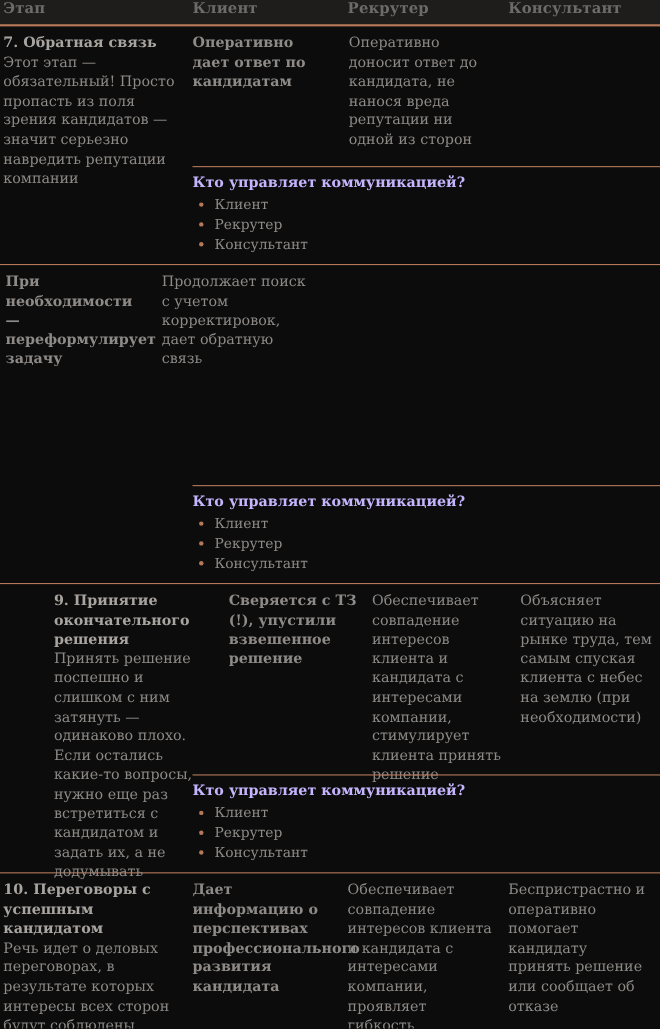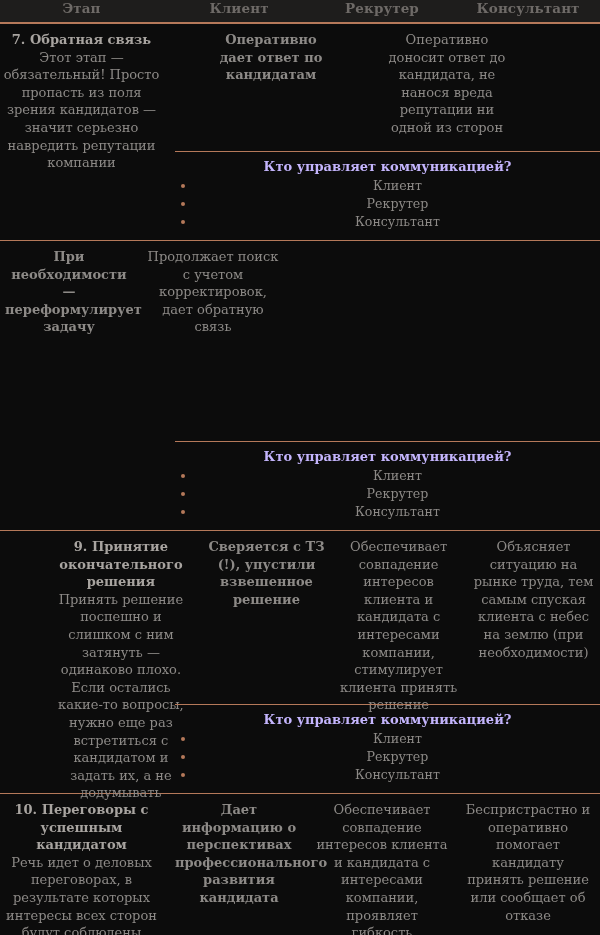--- a/index.html
+++ b/index.html
@@ -14,21 +14,20 @@
     font-family: "DejaVu Serif", "Liberation Serif", serif;
     color: #8f8f8f;
   }
 
   .sheet {
     width: 600px;
     height: 935px;
     position: relative;
     background: #0c0c0c;
     box-sizing: border-box;
-    text-align: center;
   }
 
   
   .thead {
     display: flex;
     background: #1e1d1c;
     height: 22px;
     align-items: flex-start;
     box-sizing: border-box;
   }
@@ -148,21 +147,21 @@
   <div class="thead">
     <div class="th c0">Этап</div>
     <div class="th c1">Клиент</div>
     <div class="th c2">Рекрутер</div>
     <div class="th c3">Консультант</div>
   </div>
   <div class="header-rule"></div>
 
   <div id="rows-host">
       <div class="row">
-        <div class="row-top" style="height: 127px; gap: 32px;">
+        <div class="row-top" style="height: 127px;">
           <div class="cell c0">
             <span class="stage-title">7. Обратная связь</span>
             <span class="stage-desc">Этот этап — обязательный! Просто пропасть из поля зрения кандидатов — значит серьезно навредить репутации компании</span>
           </div>
           <div class="cell c1">Оперативно дает ответ по кандидатам</div>
           <div class="cell c3">Оперативно доносит ответ до кандидата, не нанося вреда репутации ни одной из сторон</div>
         </div>
         <div class="comms-wrap">
           <div class="comms-spacer"></div>
           <div class="comms">

